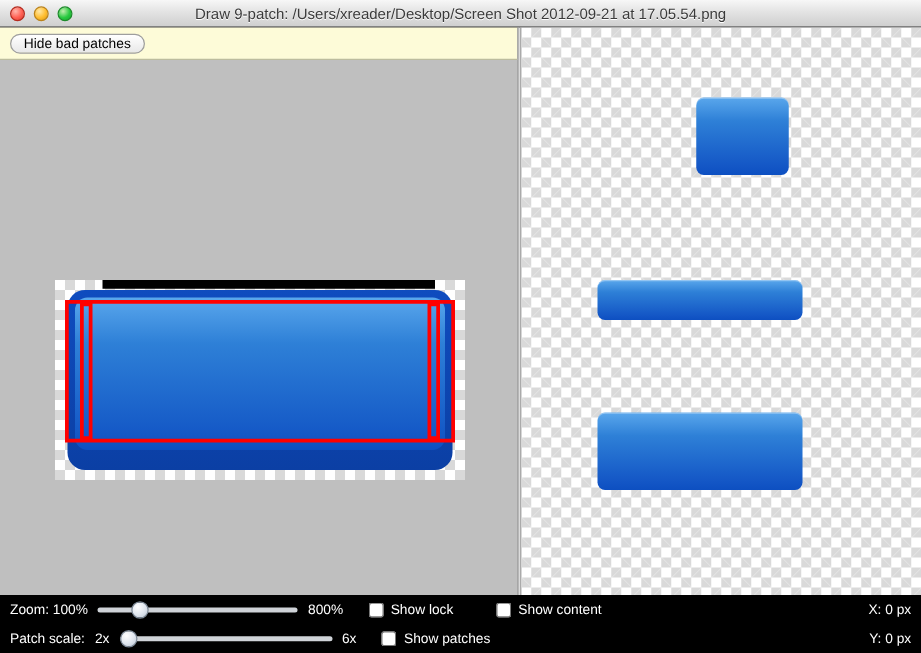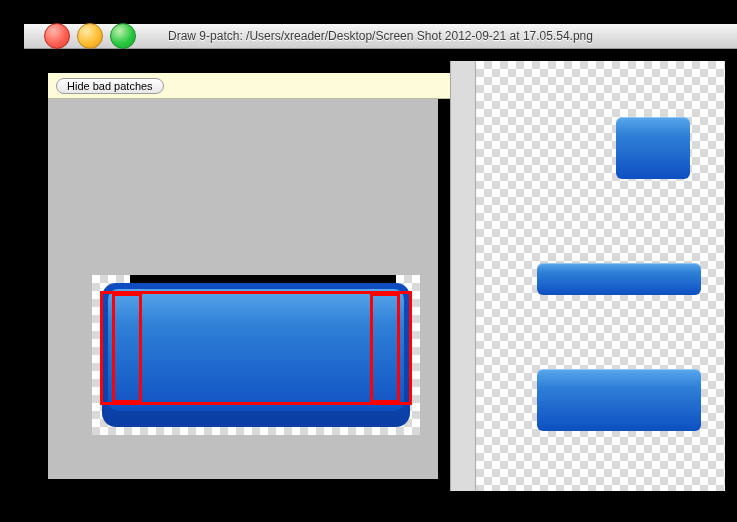--- a/index.html
+++ b/index.html
@@ -1,15 +1,15 @@
 <!DOCTYPE html>
 <html><head>
 <meta charset="utf-8">
 <style>
-  * { box-sizing: border-box; margin: 0; padding: 12px; }
+  * { box-sizing: border-box; margin: 0; padding: 0; }
   html, body { width: 737px; height: 522px; font-family: "Lucida Grande", "Helvetica Neue", Arial, sans-serif; font-size: 11px; overflow: hidden; background:#000; }
 
   
   .titlebar {
     height: 22px;
     background: linear-gradient(#f7f7f7,#e3e3e3 45%,#cfcfcf);
     border-bottom: 1px solid #9a9a9a;
     display: flex; align-items: center;
     position: relative;
   }
@@ -160,14 +160,51 @@
 
   <div class="right">
     <div class="preview pv1"></div>
     <div class="preview pv2"></div>
     <div class="preview pv3"></div>
   </div>
 
 </div>
 
 <div class="bottombar">
-
+  <div class="brow">
+    <span class="label">
+      <span>Zoom:</span>
+      <span>100%</span>
+    </span>
+    <input id="zoom-slider" class="slider" type="range" min="0" max="100" value="18" style="">
+    <span class="label">800%</span>
+
+    <label class="chk" style="margin-left:12px;">
+      <input type="checkbox" style="">
+      <span>Show lock</span>
+    </label>
+
+    <label class="chk" style="margin-left:26px;">
+      <input type="checkbox" style="">
+      <span>Show content</span>
+    </label>
+
+    <span class="spacer"></span>
+    <span class="coord">X: 0 px</span>
+  </div>
+
+  <div class="brow">
+    <span class="label">
+      <span>Patch scale:</span>
+    </span>
+    <span class="label">2x</span>
+    <input id="scale-slider" class="slider" type="range" min="0" max="100" value="0" style="">
+    <span class="label">6x</span>
+
+    <label class="chk" style="margin-left:12px;">
+      <input type="checkbox" style="">
+      <span>Show patches</span>
+    </label>
+
+    <span class="spacer"></span>
+    <span class="coord">Y: 0 px</span>
+  </div>
 </div>
 
 </body></html>

